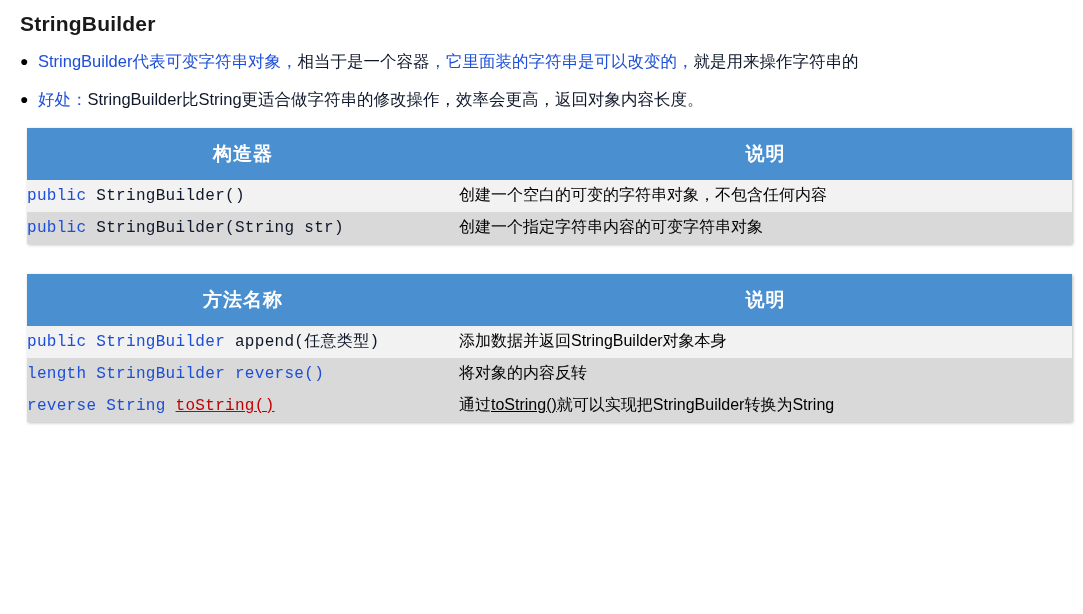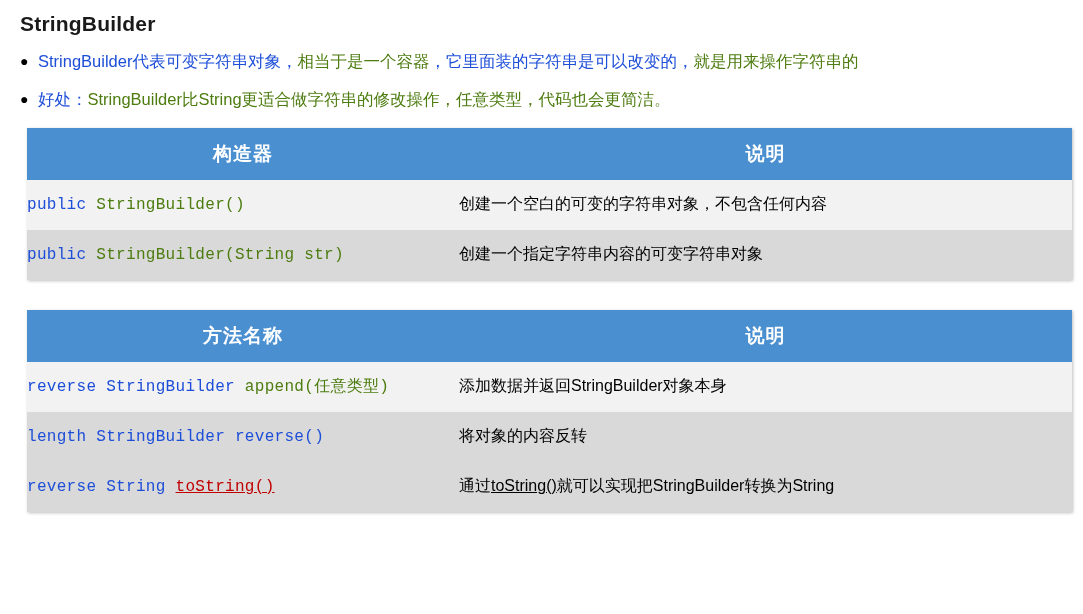--- a/index.html
+++ b/index.html
@@ -40,21 +40,21 @@
     width: 18px;
     flex: 0 0 18px;
     font-size: 14px;
     line-height: 1.3;
     color: #000;
   }
   .bullet-text {
     flex: 1 1 auto;
   }
   .red {
-    color: #4d7c0f;
+    color: #0f172a;
   }
   .black {
     color: #1d4ed8;
   }
   .tbl {
     border-collapse: collapse;
     table-layout: fixed;
     box-shadow: 1px 1px 3px rgba(0,0,0,0.25);
   }
   .tbl td, .tbl th {
@@ -65,21 +65,21 @@
     background: #4a8fd0;
     color: #ffffff;
     font-size: 19px;
     font-weight: bold;
     text-align: center;
     height: 52px;
     vertical-align: middle;
     letter-spacing: 1px;
   }
   .cell {
-    height: 50px;
+    height: 32px;
     vertical-align: middle;
     padding-left: 14px;
     font-size: 16px;
   }
   .mono {
     font-family: "Liberation Mono", "DejaVu Sans Mono", monospace;
     font-size: 16px;
     letter-spacing: 0.3px;
   }
   .cn {
@@ -113,21 +113,21 @@
 
   <h1 class="title">StringBuilder</h1>
 
   <div class="bullet-row">
     <span class="bullet-dot">●</span>
     <span class="bullet-text"><span class="black">StringBuilder代表可变字符串对象，</span><span class="red">相当于是一个容器</span><span class="black">，它里面装的字符串是可以改变的，</span><span class="red">就是用来操作字符串的</span></span>
   </div>
 
   <div class="bullet-row">
     <span class="bullet-dot">●</span>
-    <span class="bullet-text"><span class="black">好处：</span><span class="red">StringBuilder比String更适合做字符串的修改操作，任意类型，代码也会更简洁。</span></span>
+    <span class="bullet-text"><span class="black">好处：</span><span class="red">StringBuilder比String更适合做字符串的修改操作，效率会更高，返回对象内容长度。</span></span>
   </div>
 
   <table class="tbl tbl-one">
     <colgroup>
         <col style="width:432px">
         <col style="width:613px">
       </colgroup>
     <tbody>
         <tr>
       <th class="hdr">构造器</th>
@@ -148,21 +148,21 @@
     <colgroup>
         <col style="width:432px">
         <col style="width:613px">
       </colgroup>
     <tbody>
         <tr>
       <th class="hdr">方法名称</th>
       <th class="hdr">说明</th>
     </tr>
     <tr class="row-a">
-      <td class="cell clip"><span class="mono black">reverse StringBuilder </span><span class="mono red">append(任意类型)</span></td>
+      <td class="cell clip"><span class="mono black">public StringBuilder </span><span class="mono red">append(任意类型)</span></td>
       <td class="cell cn">添加数据并返回StringBuilder对象本身</td>
     </tr>
     <tr class="row-b">
       <td class="cell clip"><span class="mono black">length StringBuilder reverse()</span></td>
       <td class="cell cn">将对象的内容反转</td>
     </tr>
     <tr class="row-b">
       <td class="cell clip"><span class="mono black">reverse String </span><span class="mono underline-red">toString()</span></td>
       <td class="cell cn"><span>通过</span><span class="underline-black">toString()</span><span>就可以实现把StringBuilder转换为String</span></td>
     </tr>

